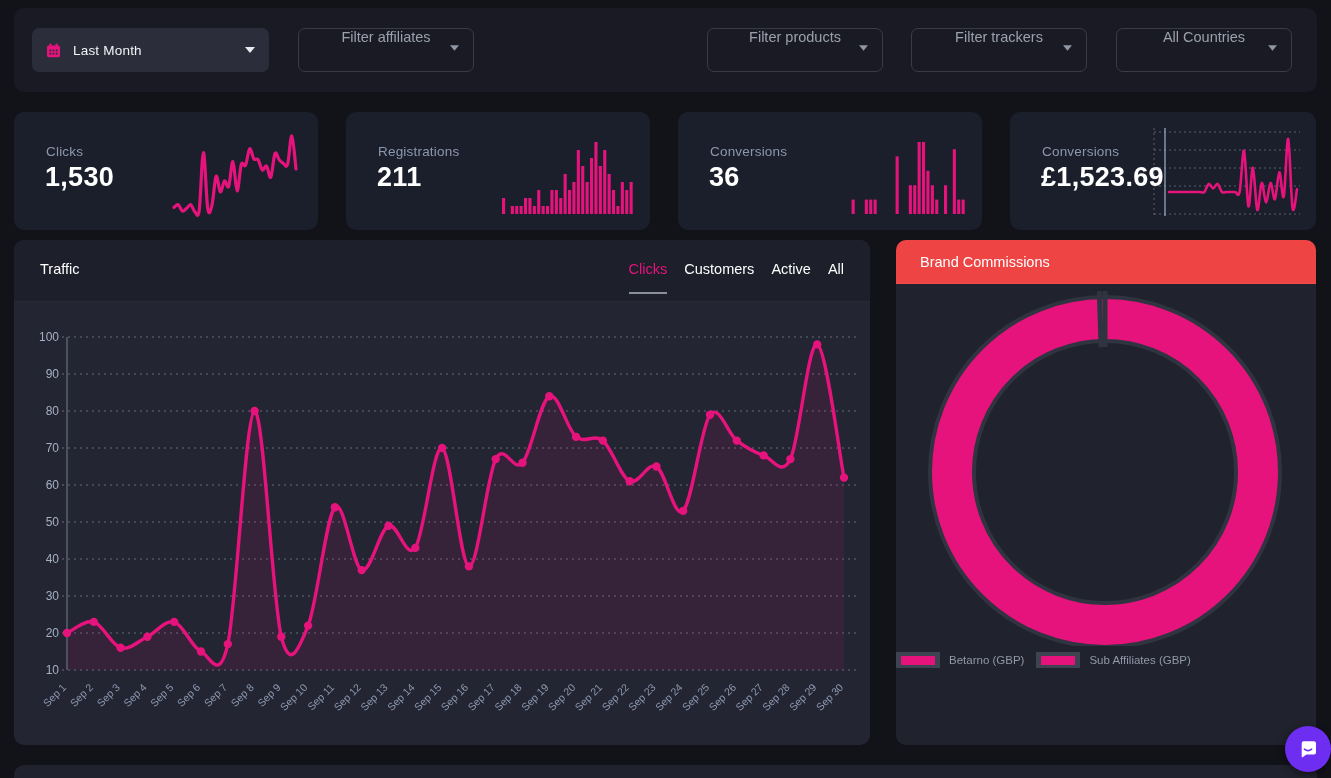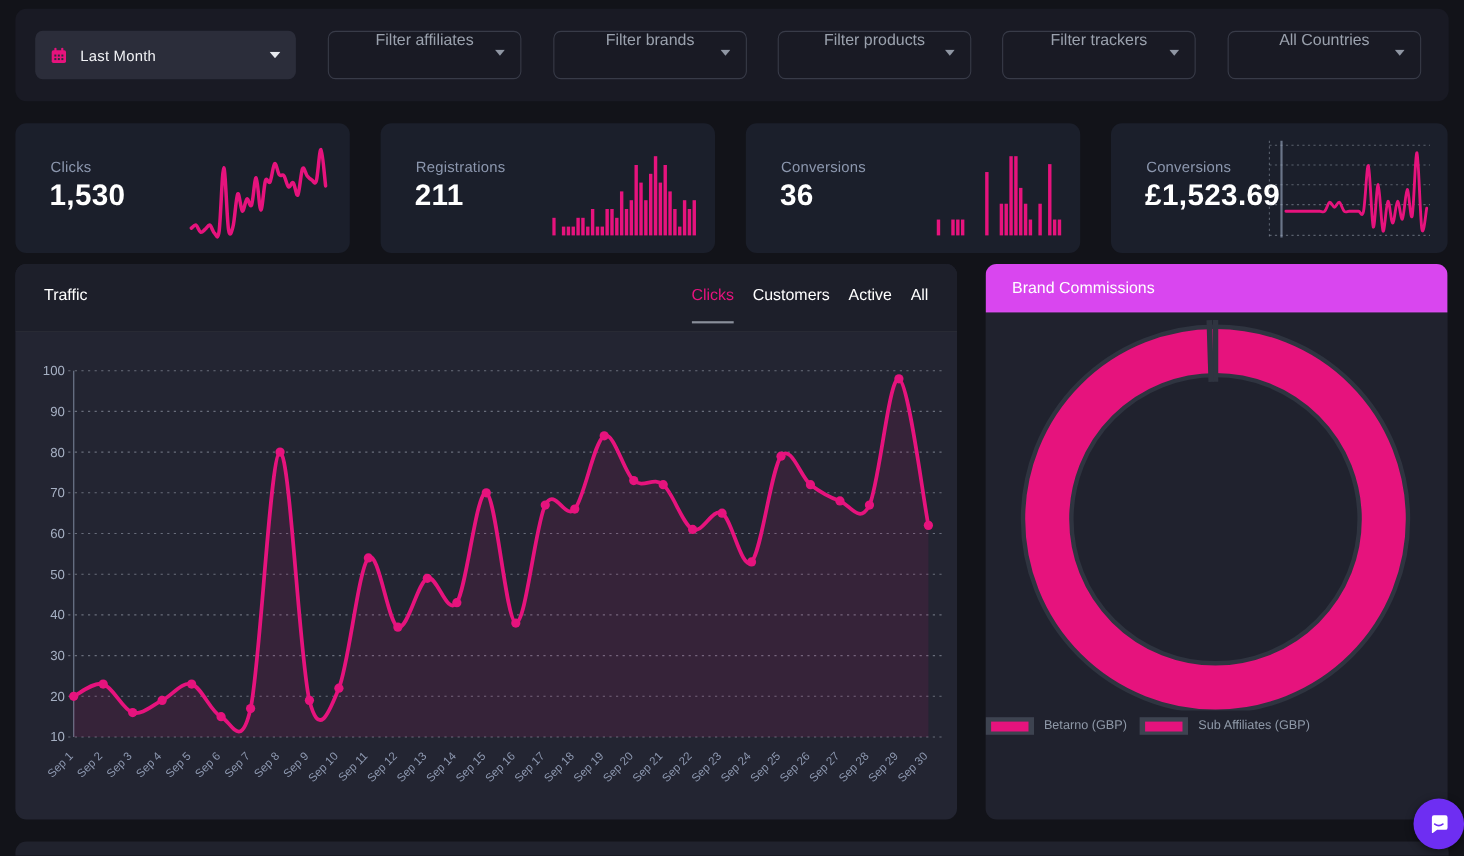--- a/index.html
+++ b/index.html
@@ -41,21 +41,21 @@
   #traffic-header { position:absolute; left:0; top:0; width:100%; height:62px; background:#1d1f2a;
     border-bottom:1px solid rgba(255,255,255,.05); }
   #traffic-title { position:absolute; left:26px; top:21px; color:#ffffff; font-size:14.5px; }
   #traffic-tabs { position:absolute; right:26px; top:21px; display:flex; gap:17px; }
   .tab { font-size:14.5px; color:#ffffff; cursor:pointer; position:relative; }
   .tab.active { color:#e6137d; }
   .tab.active::after { content:""; position:absolute; left:0; right:0; bottom:-17px; height:2px; background:#8a8f9b; }
 
   
   #brand-panel { left:896px; top:240px; width:420px; height:505px; background:#20222e; overflow:hidden; }
-  #brand-header { position:absolute; left:0; top:0; width:100%; height:44px; background:#d946ef;
+  #brand-header { position:absolute; left:0; top:0; width:100%; height:44px; background:#ef4444;
     border-bottom:1px solid rgba(255,255,255,.05); }
   #brand-title { position:absolute; left:24px; top:14px; color:#ffffff; font-size:14.5px; }
   #donut-wrap { position:absolute; left:0; top:46px; width:420px; height:360px; }
   #brand-legend { position:absolute; left:0; top:412px; width:100%; display:flex; justify-content:flex-start; gap:12px; }
   .legend-item { display:flex; align-items:center; gap:9px; }
   .legend-swatch { width:44px; height:16px; background:#3d4350; display:flex; align-items:center; justify-content:center; }
   .legend-swatch i { display:block; width:34px; height:9px; background:#e6137d; }
   .legend-label { color:#8f99a8; font-size:11.5px; }
 
   
@@ -90,28 +90,20 @@
     <span class="dlabel">Last Month</span>
     <span class="caret">
       <svg width="10" height="6" viewBox="0 0 10 6">
           <path d="M0 0 L10 0 L5 6 Z" fill="#e8eaef"></path>
         </svg>
     </span>
   </div>
 
   <div class="filter-dd" style="left:284px">
     <span class="flabel">Filter affiliates</span>
-    <span class="caret">
-        <svg width="9" height="6" viewBox="0 0 10 6">
-          <path d="M0 0 L10 0 L5 6 Z" fill="#8f96a3"></path>
-        </svg>
-      </span>
-  </div>
-  <div class="filter-dd" style="left:489px">
-    <span class="flabel">Filter brands</span>
     <span class="caret">
         <svg width="9" height="6" viewBox="0 0 10 6">
           <path d="M0 0 L10 0 L5 6 Z" fill="#8f96a3"></path>
         </svg>
       </span>
   </div>
   <div class="filter-dd" style="left:693px">
     <span class="flabel">Filter products</span>
     <span class="caret">
         <svg width="9" height="6" viewBox="0 0 10 6">

